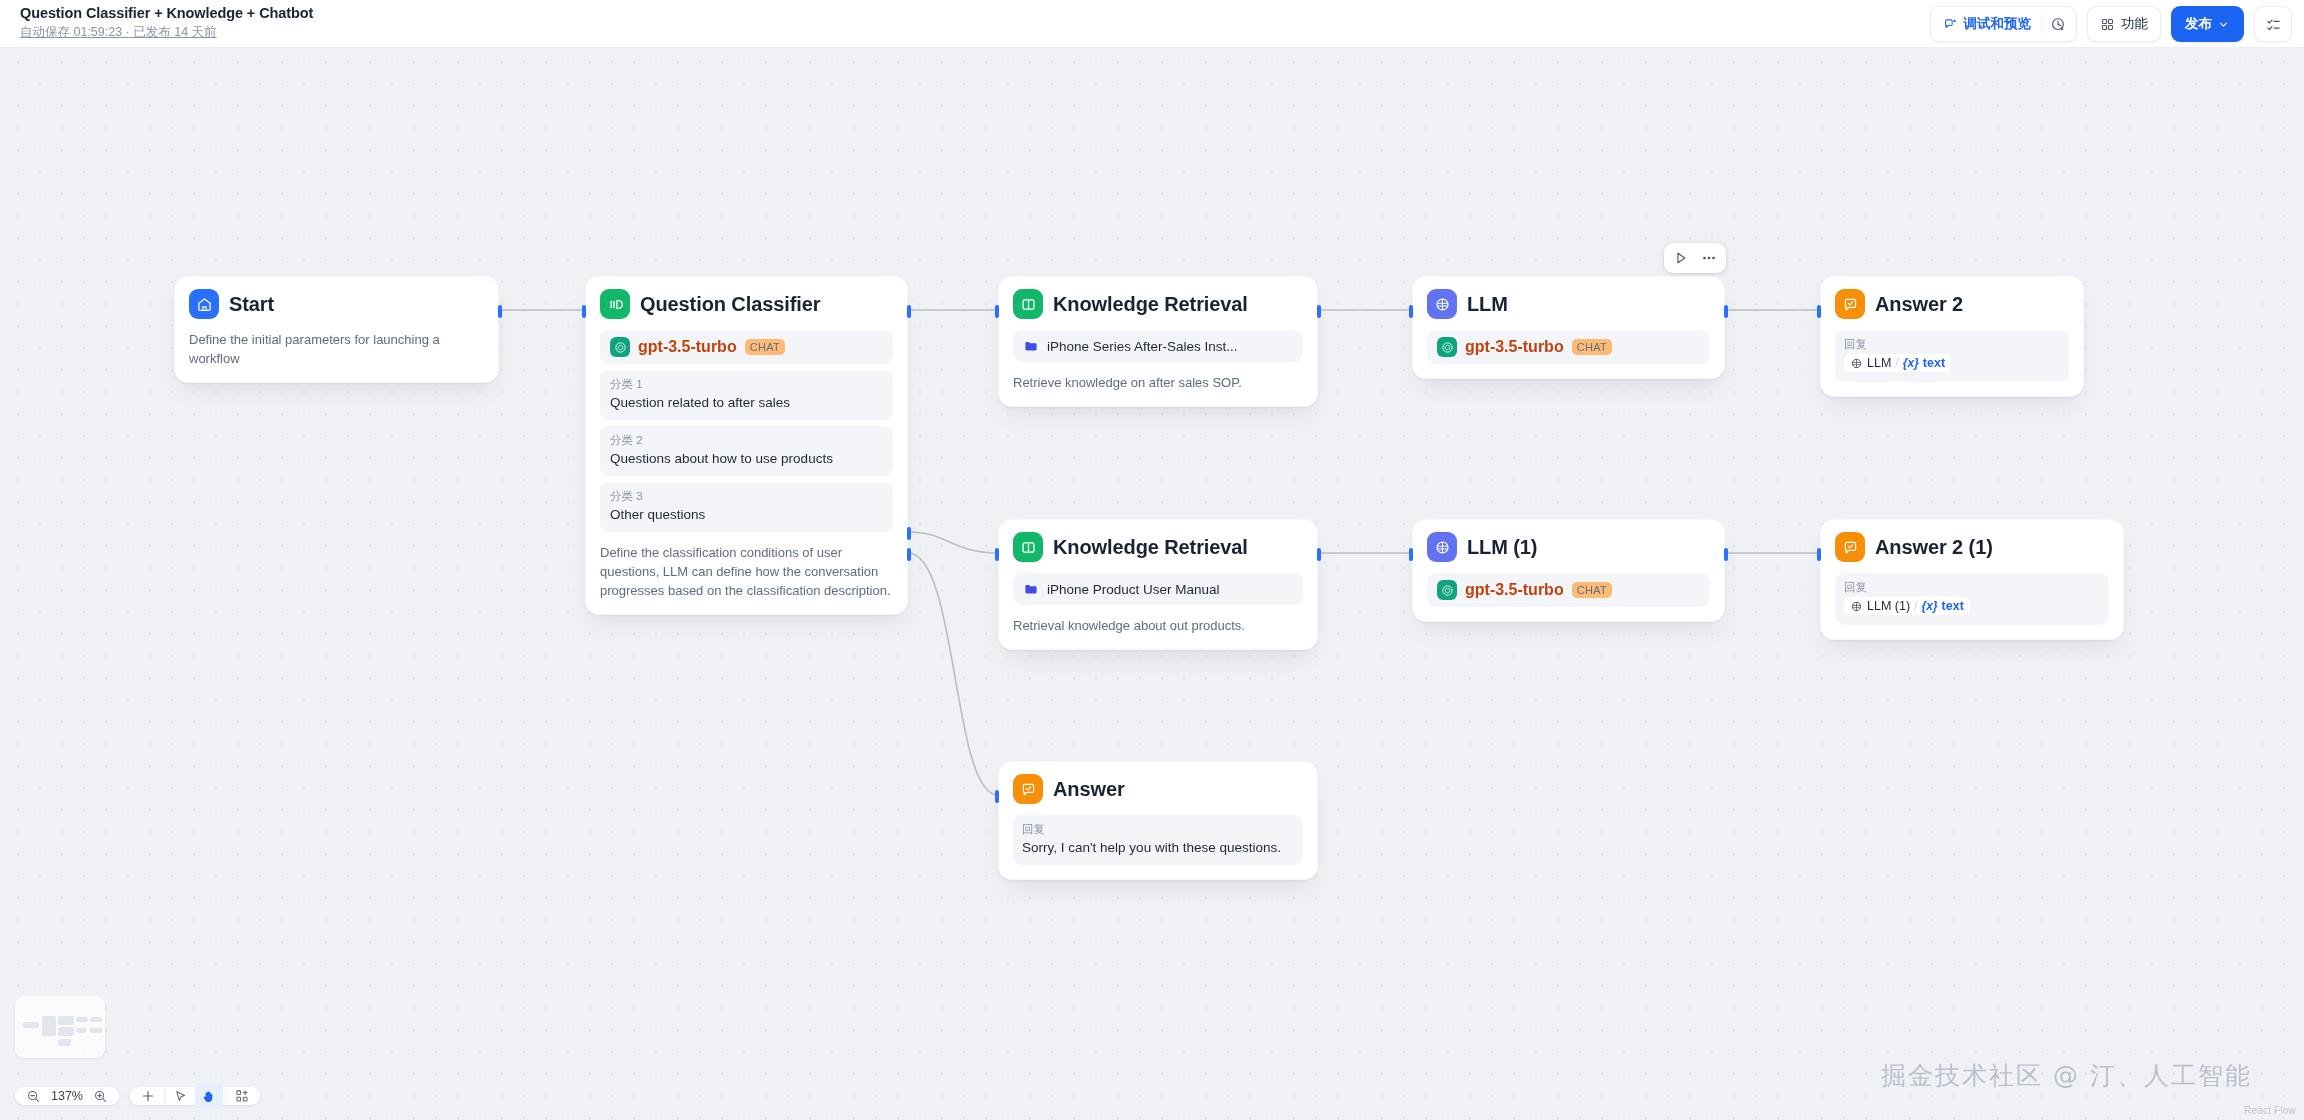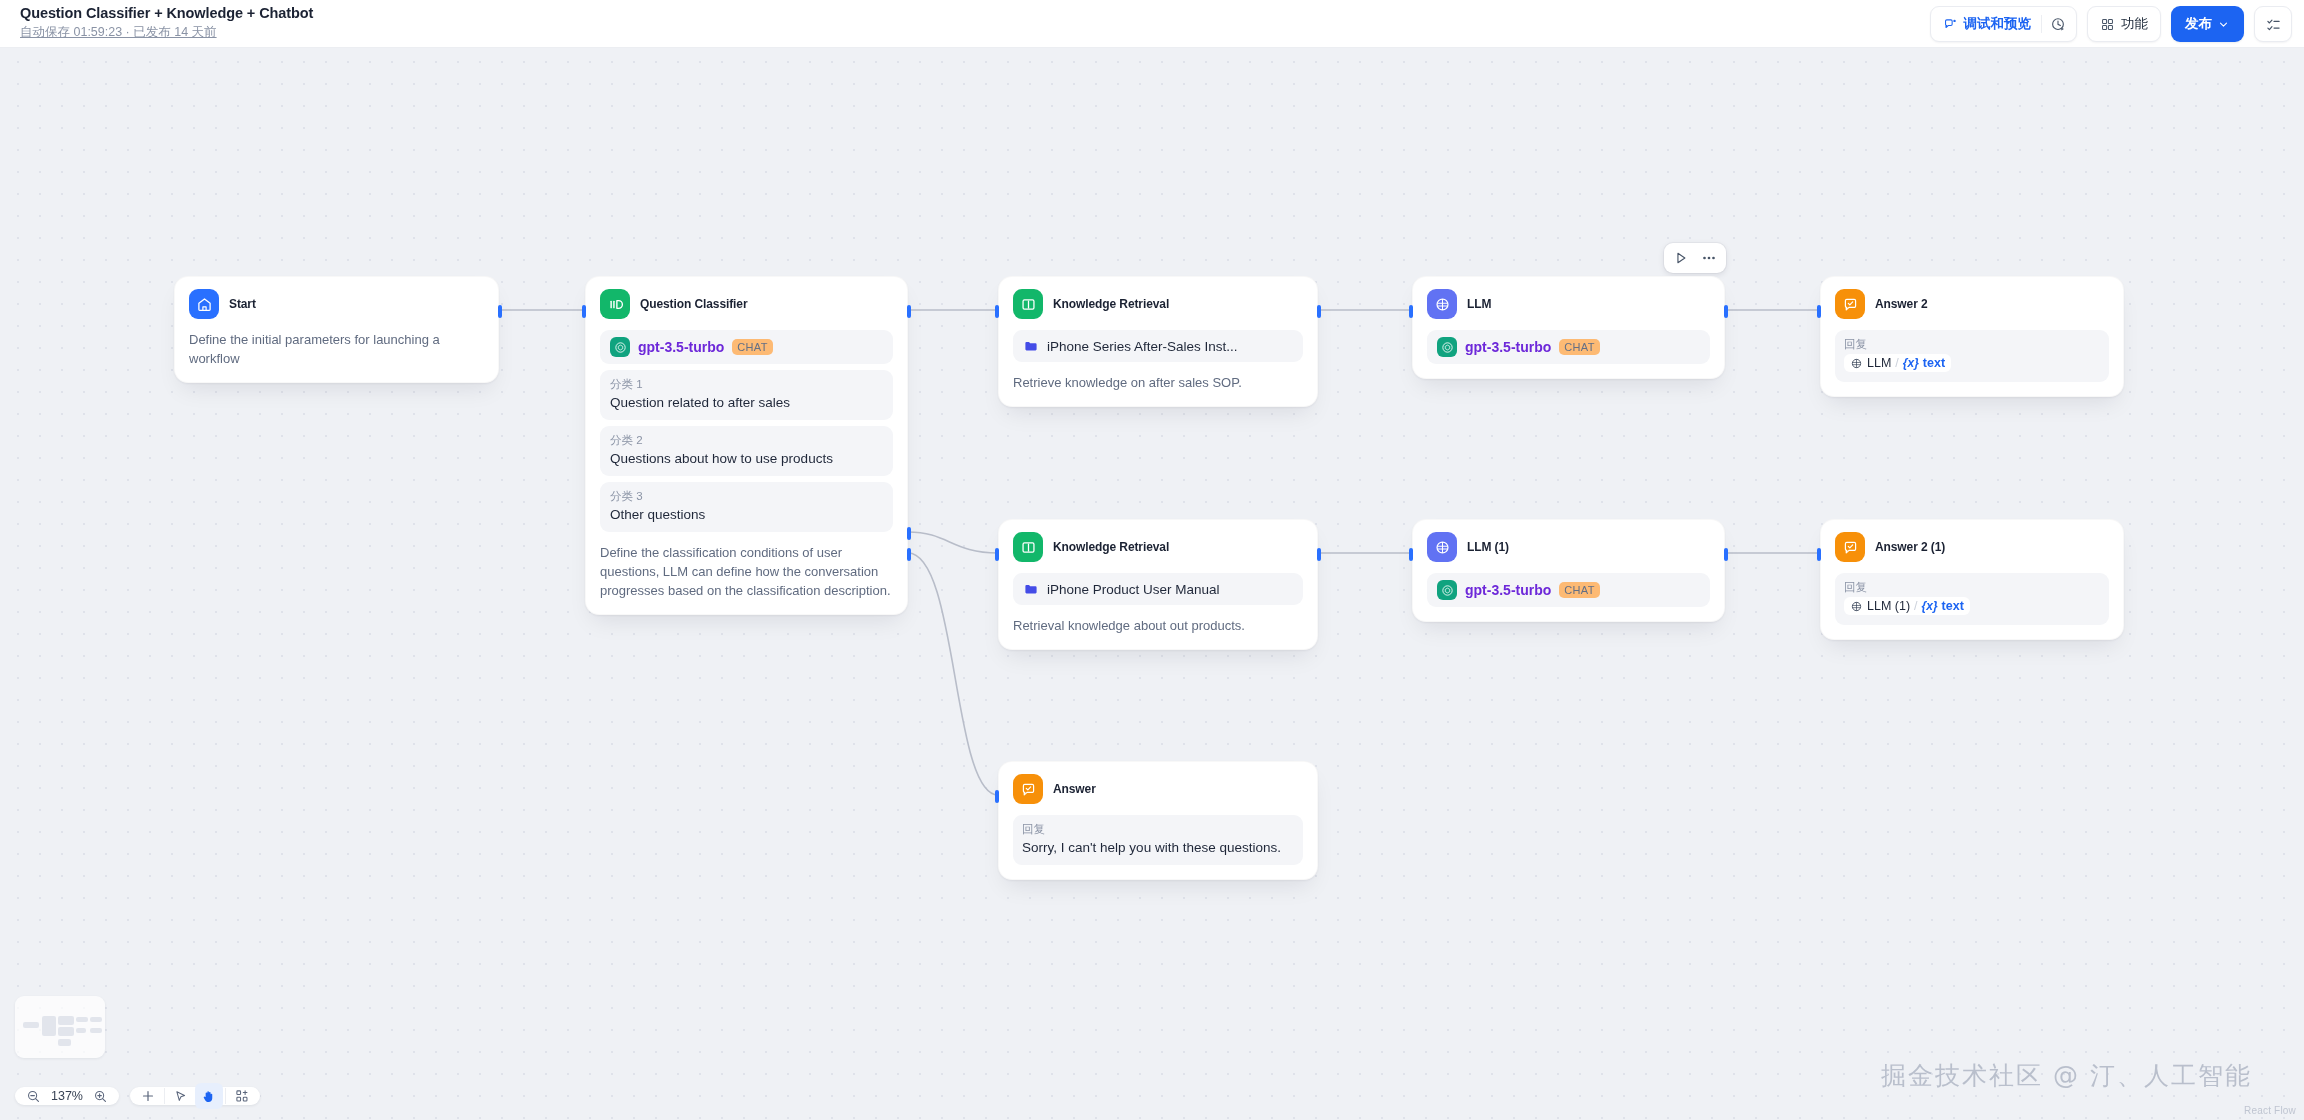--- a/index.html
+++ b/index.html
@@ -76,32 +76,32 @@
     box-shadow: 0 1px 2px rgba(16,24,40,.05), 0 12px 24px -8px rgba(16,24,40,.10);
     padding: 12px 14px 14px 14px;
     border: 1px solid rgba(16,24,40,.03);
   }
   .node-head { display: flex; align-items: center; gap: 10px; }
   .node-ico {
     width: 30px; height: 30px; border-radius: 9px;
     display: flex; align-items: center; justify-content: center; flex: 0 0 auto;
   }
   .node-title {
-    font-size: 12px; font-weight: 700; color: #1b2233; letter-spacing: -.1px;
+    font-size: 20px; font-weight: 700; color: #1b2233; letter-spacing: -.1px;
   }
   .node-desc {
     font-size: 13px; color: #606b80; line-height: 19px; margin-top: 11px;
   }
 
   
   .model-chip {
     margin-top: 11px; height: 34px; background: #f4f5f8; border-radius: 9px;
     display: flex; align-items: center; gap: 8px; padding: 0 10px;
   }
-  .model-name { font-size: 14px; font-weight: 700; color: #6d28d9; }
+  .model-name { font-size: 16px; font-weight: 700; color: #c2410c; }
   .model-tag {
     font-size: 11px; color: #636f85; background: #fdba74; border-radius: 5px;
     padding: 2px 5px; letter-spacing: .3px; font-weight: 500;
   }
   .oa-ico {
     width: 20px; height: 20px; border-radius: 6px; background: #10a37f;
     display: flex; align-items: center; justify-content: center; flex: 0 0 auto;
   }
 
   
@@ -373,21 +373,21 @@
         <svg width="13" height="13" viewBox="0 0 20 20">
             <circle cx="10" cy="10" r="7.2" fill="none" stroke="#fff" stroke-width="1.3"></circle>
             <path d="M6.6 8.2 L10 6.3 L13.4 8.2 v3.6 L10 13.7 L6.6 11.8 Z" fill="none" stroke="#fff" stroke-width="1.1"></path>
           </svg>
       </div>
       <div class="model-name">gpt-3.5-turbo</div>
       <div class="model-tag">CHAT</div>
     </div>
   </div>
 
-  <div class="node" style="left:1820px; top:276px; width:304px;">
+  <div class="node" style="left:1820px; top:276px; width:264px;">
     <div class="handle" style="left:-4px; top:28px;"></div>
     <div class="node-head">
       <div class="node-ico" style="background:#f79009;">
         <svg width="17" height="17" viewBox="0 0 20 20">
             <path d="M4 5.6 a1.6 1.6 0 0 1 1.6-1.6 h8.8 A1.6 1.6 0 0 1 16 5.6 v6.2 a1.6 1.6 0 0 1-1.6 1.6 H8.2 L5 16.4 v-3 H5.6 A1.6 1.6 0 0 1 4 11.8 Z" fill="none" stroke="#fff" stroke-width="1.4" stroke-linejoin="round"></path>
             <path d="M7.4 8.6 L9.2 10.4 L12.6 6.9" fill="none" stroke="#fff" stroke-width="1.4" stroke-linecap="round" stroke-linejoin="round"></path>
           </svg>
       </div>
       <div class="node-title">Answer 2</div>
     </div>

